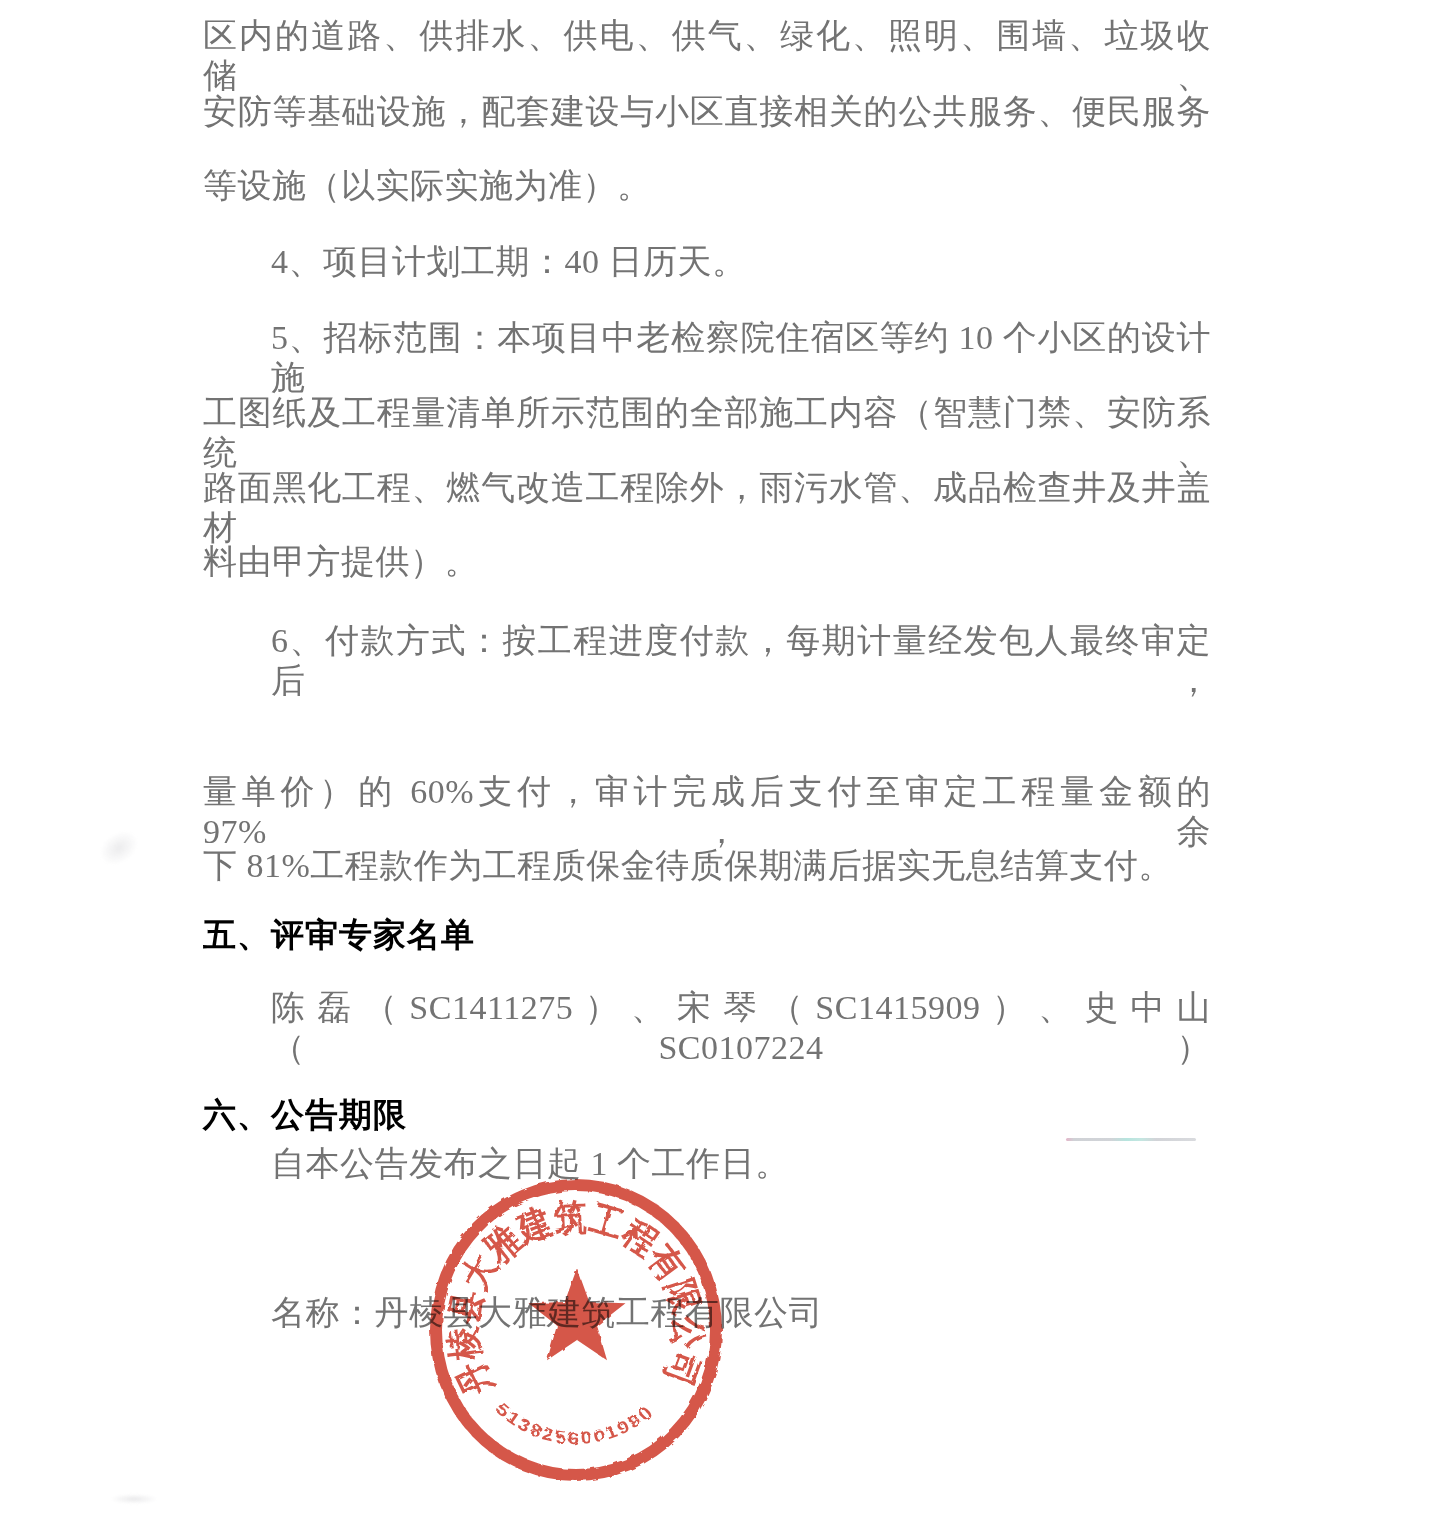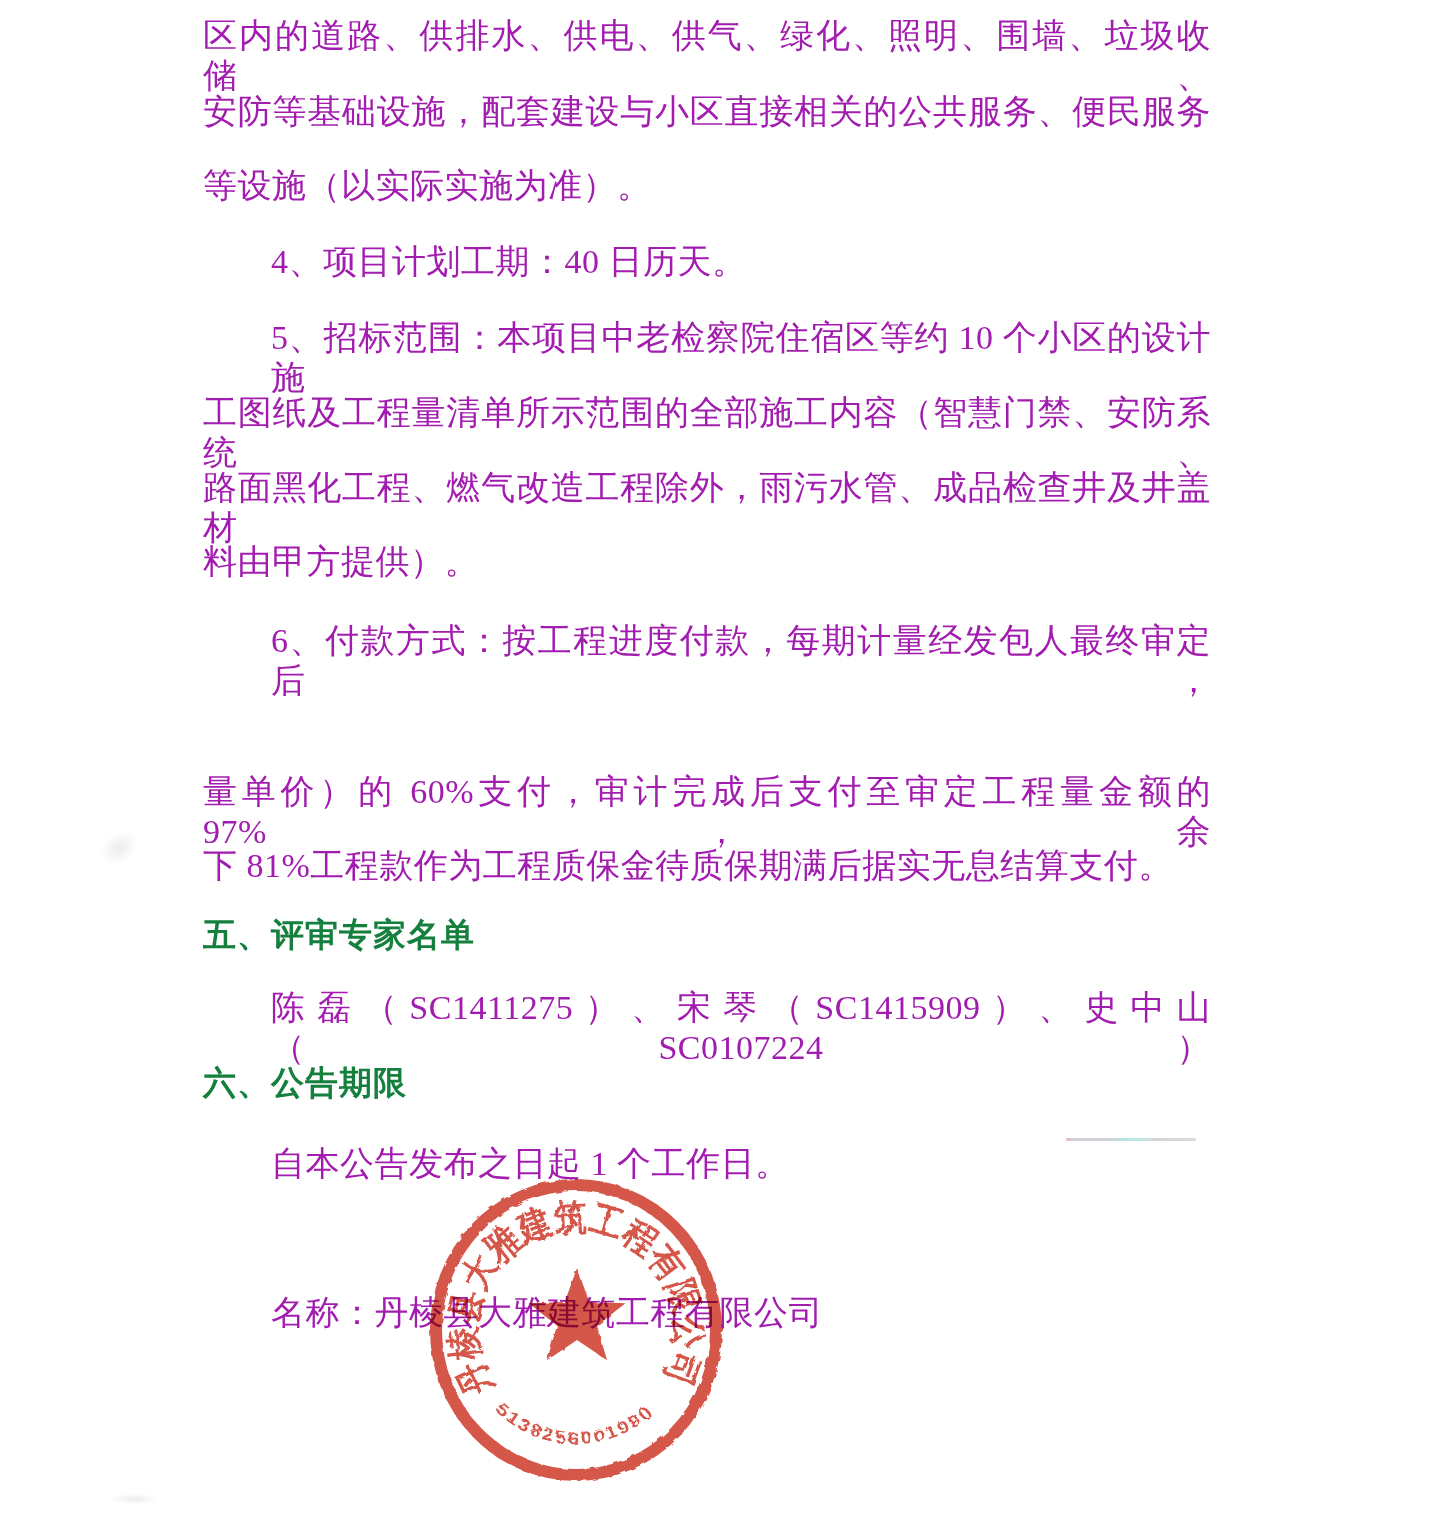--- a/index.html
+++ b/index.html
@@ -12,38 +12,38 @@
     font-family:"Liberation Serif","DejaVu Serif",serif;
     color:#1f1f1f;
   }
   .ln{
     position:absolute;
     left:203px;
     width:1008px;
     font-size:34px;
     line-height:40px;
     white-space:nowrap;
-    color:#a21caf;
+    color:#737373;
     letter-spacing:0.5px;
   }
   .ln.fill{
     white-space:normal;
     text-align:justify;
     text-align-last:justify;
   }
   .ln.indent{ padding-left:68px; width:940px; box-sizing:content-box;}
   .ln.indent{ width:940px; }
   .heading{
     position:absolute;
     left:203px;
     font-family:"Liberation Sans","DejaVu Sans",sans-serif;
     font-weight:700;
     font-size:33px;
     line-height:38px;
-    color:#15803d;
+    color:#000000;
     white-space:nowrap;
     letter-spacing:1px;
   }
   .stamp{
     position:absolute;
     left:429px;top:1179px;
     width:296px;height:306px;
     mix-blend-mode:multiply;
     opacity:0.93;
   }
@@ -83,21 +83,21 @@
   <div class="ln fill" style="top:393px">工图纸及工程量清单所示范围的全部施工内容（智慧门禁、安防系统、</div>
   <div class="ln fill" style="top:468px">路面黑化工程、燃气改造工程除外，雨污水管、成品检查井及井盖材</div>
   <div class="ln" style="top:542px">料由甲方提供）。</div>
   <div class="ln fill indent" style="top:621px">6、付款方式：按工程进度付款，每期计量经发包人最终审定后，</div>
   <div class="ln fill" style="top:772px">量单价）的 60%支付，审计完成后支付至审定工程量金额的 97%，余</div>
   <div class="ln" style="top:846px">下 81%工程款作为工程质保金待质保期满后据实无息结算支付。</div>
 
   <div class="heading" style="top:916px">五、评审专家名单</div>
   <div class="ln fill indent" style="top:988px">陈磊（SC1411275）、宋琴（SC1415909）、史中山（SC0107224）</div>
 
-  <div class="heading" style="top:1064px">六、公告期限</div>
+  <div class="heading" style="top:1096px">六、公告期限</div>
   <div class="ln indent" style="top:1144px">自本公告发布之日起 1 个工作日。</div>
 
   <div class="ln indent" style="top:1293px">名称：丹棱县大雅建筑工程有限公司</div>
 
   <div class="scan-line"></div>
   <div class="smudge-a"></div>
   <div class="smudge-b"></div>
 
   <div class="stamp">
     <svg viewBox="0 0 296 306" xmlns="http://www.w3.org/2000/svg">

